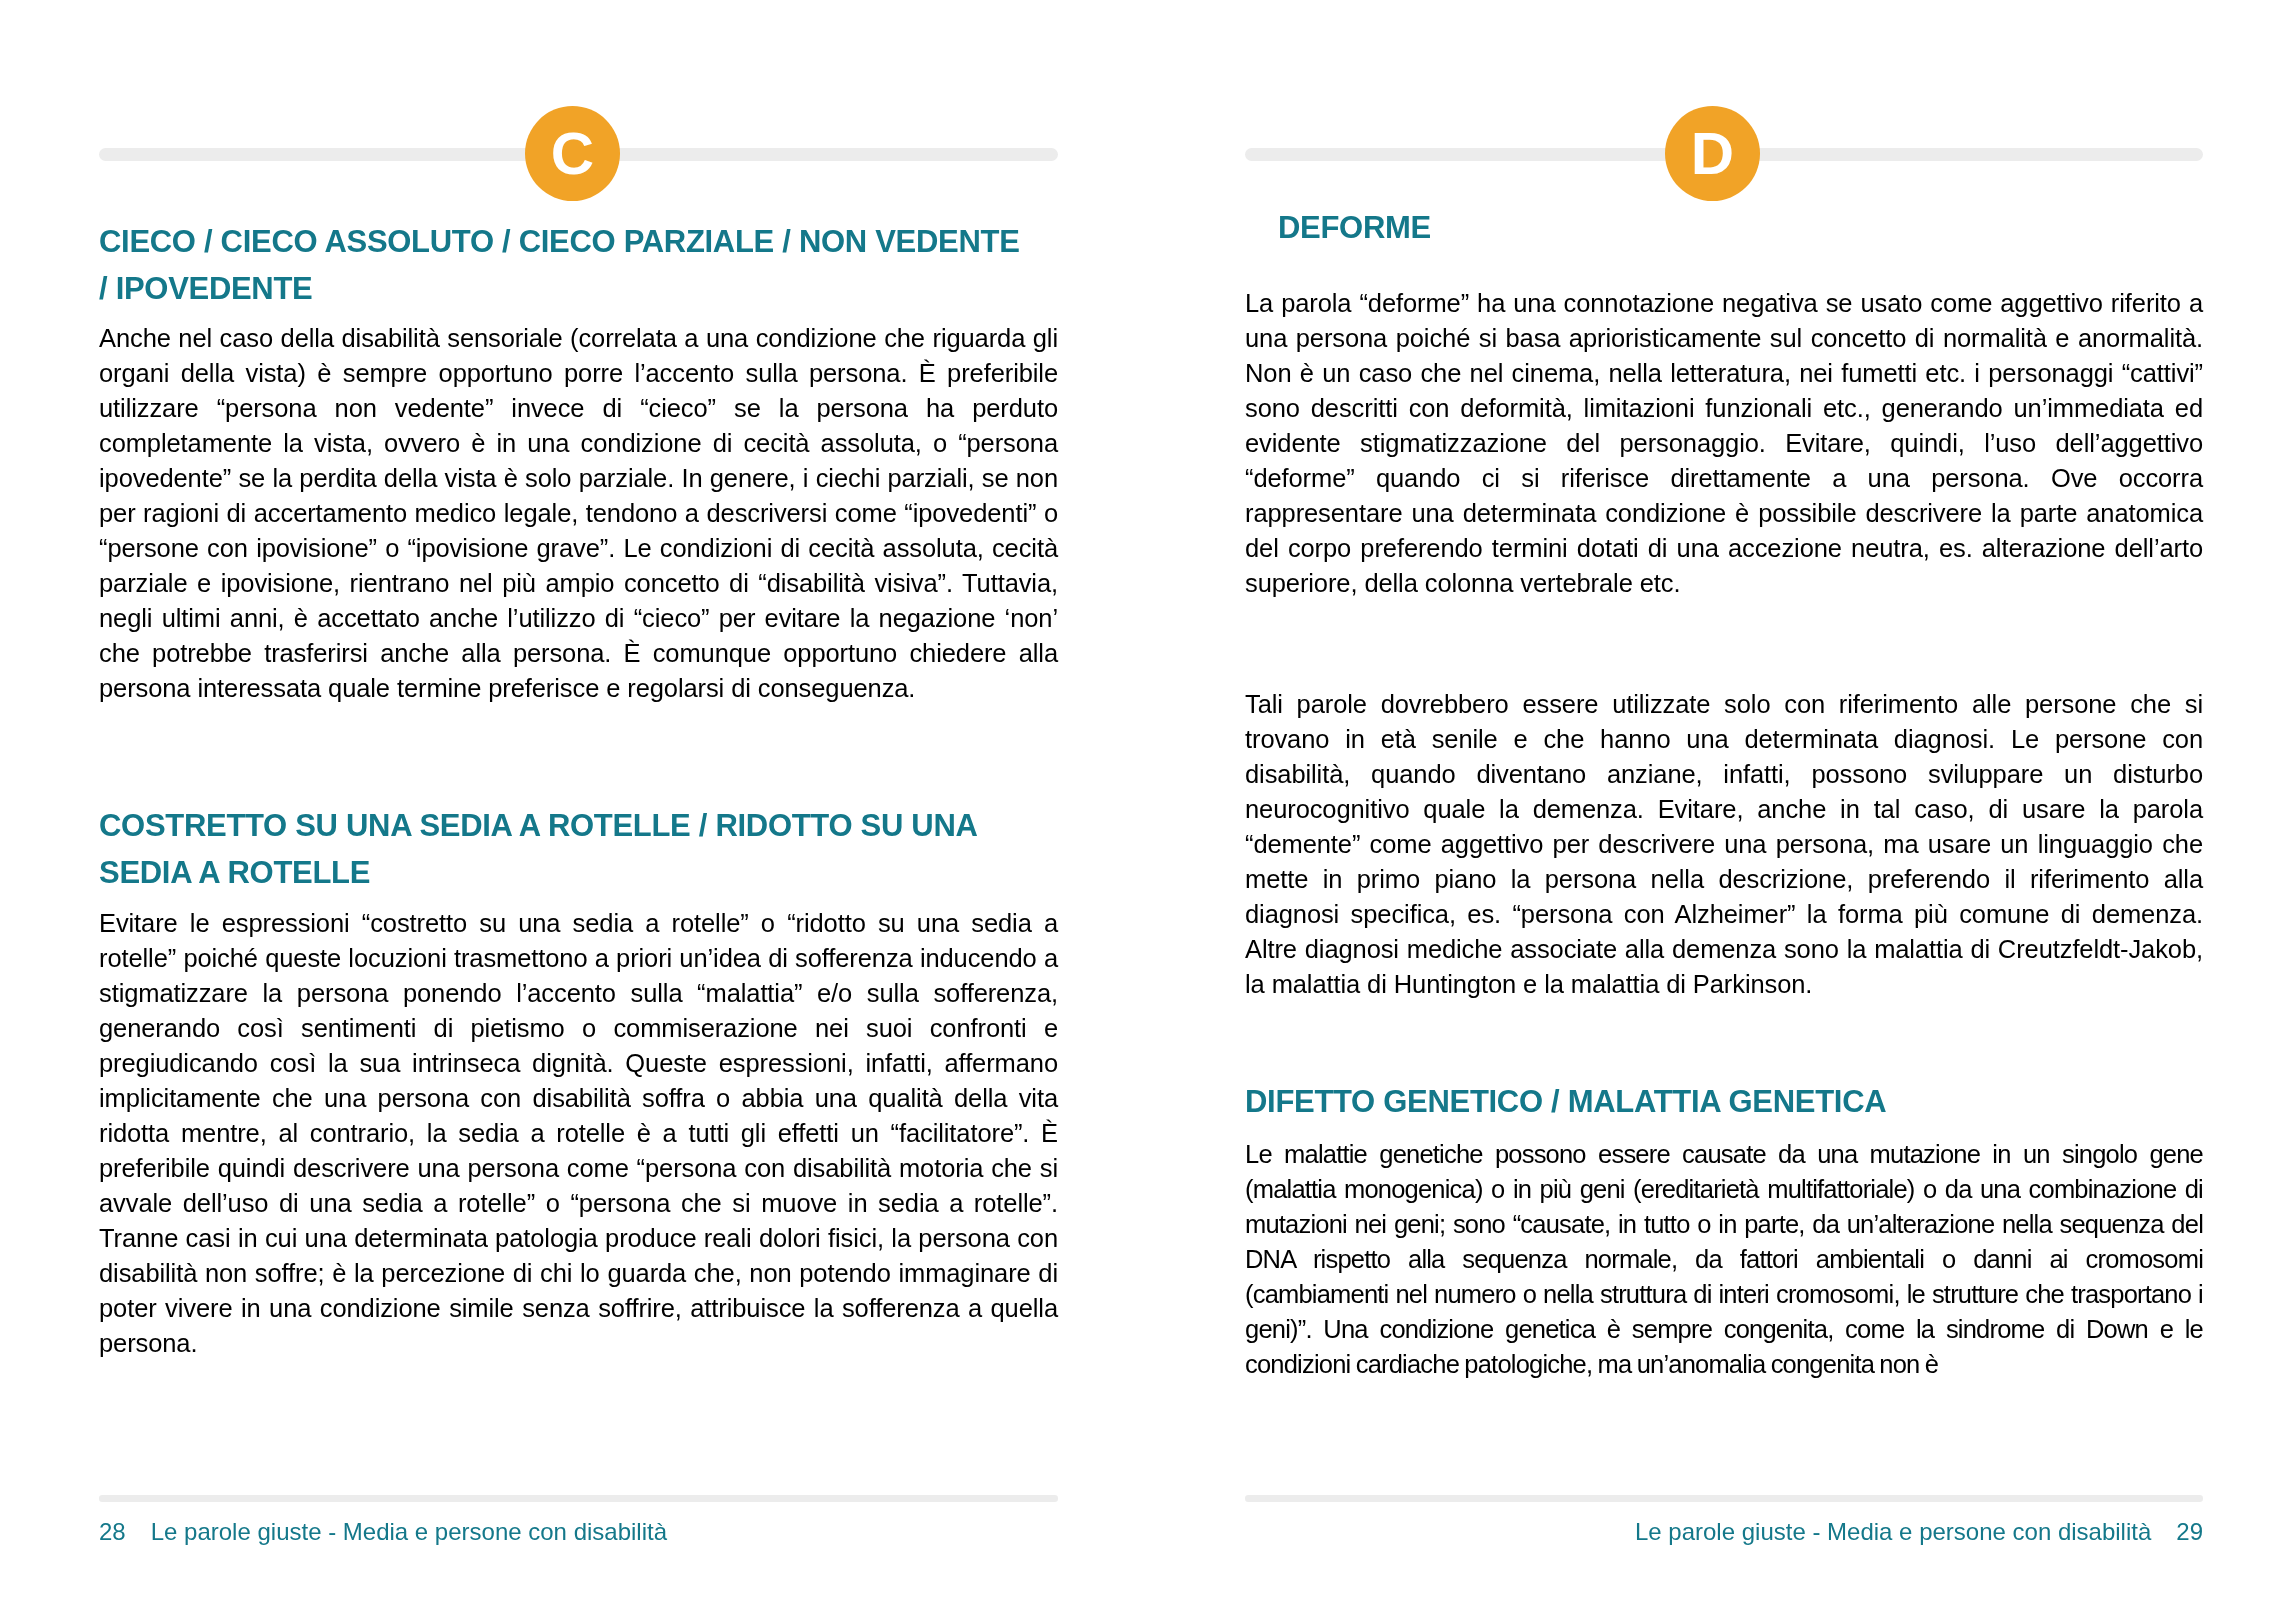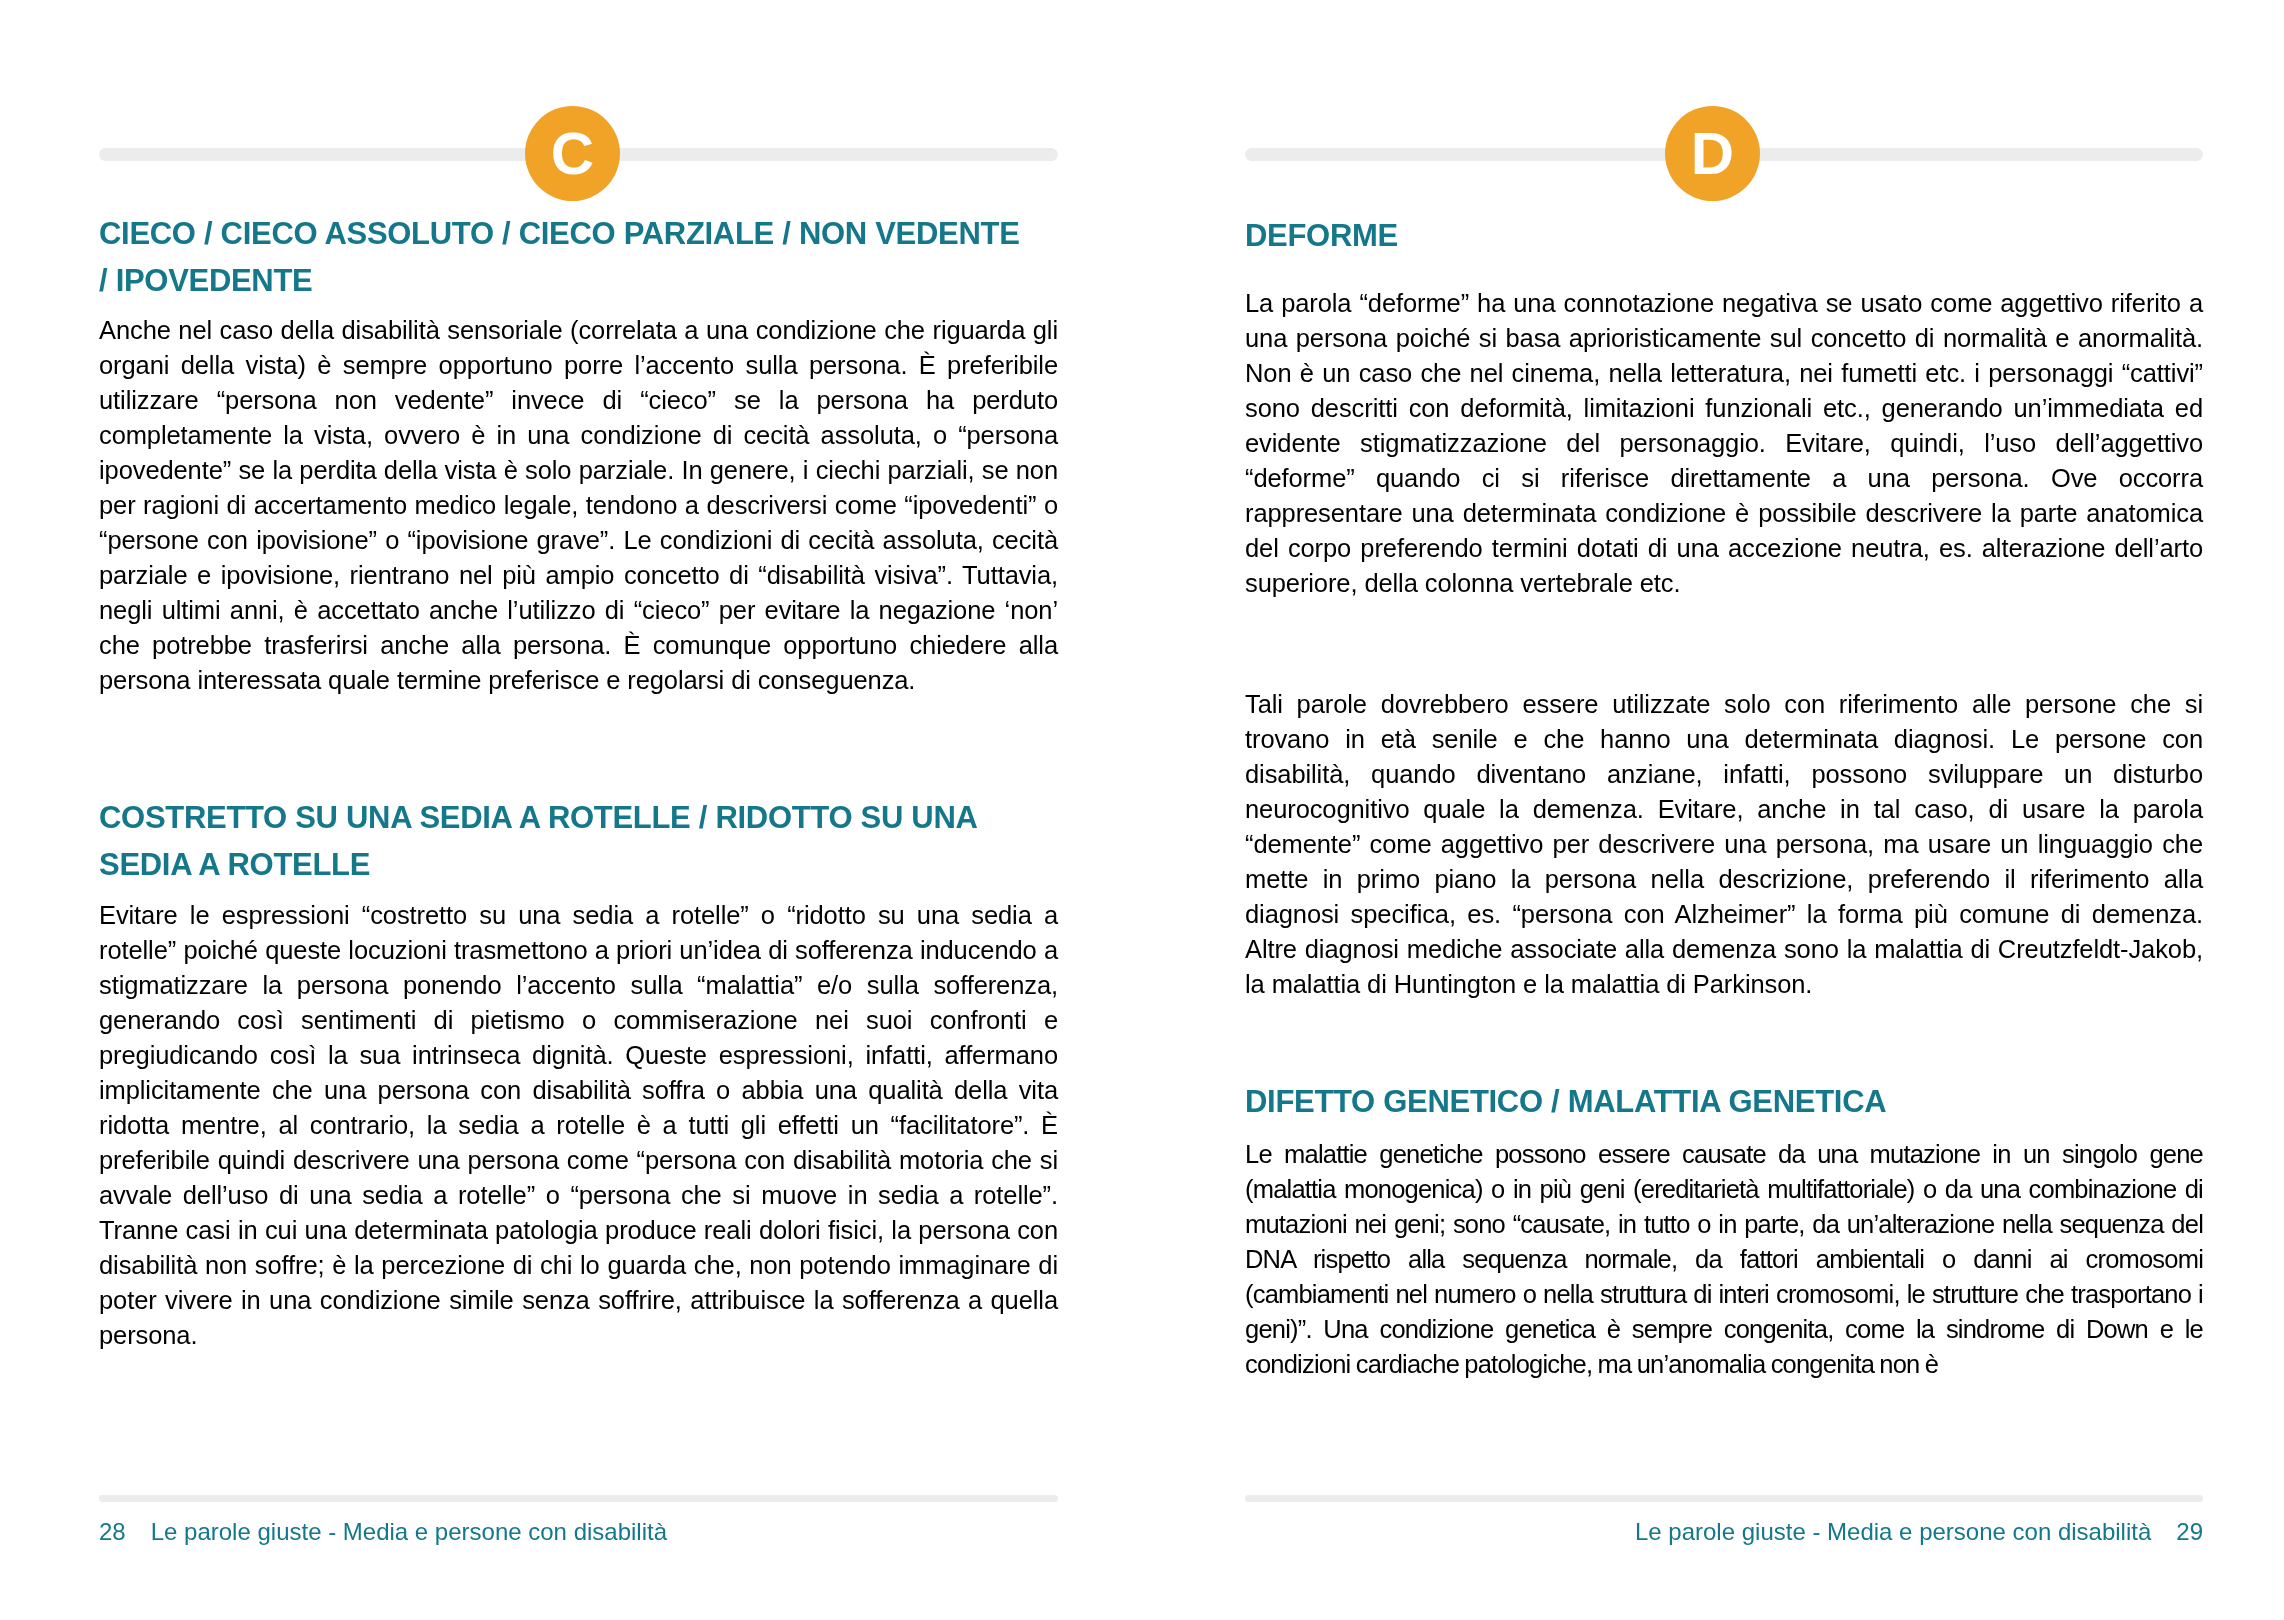--- a/index.html
+++ b/index.html
@@ -31,34 +31,34 @@
   }
   #page-left .letter-circle{left:525px;}
   #page-right .letter-circle{left:523px;}
 
   
   .heading{
     position:absolute;color:var(--heading-teal);
     font-size:31px;font-weight:bold;line-height:47px;
     letter-spacing:-0.3px;
   }
-  #page-left .heading, #page-left .body-text{left:99px;width:959px;}
+  #page-left .heading, #page-left .body-text{left:99px;width:959px;margin-top:8px;}
   #page-right .heading, #page-right .body-text{left:103px;width:958px;}
   .body-text{
     position:absolute;font-size:25.5px;line-height:35px;
     text-align:justify;letter-spacing:-0.1px;color:var(--body-black);
   }
   .body-text.tight{letter-spacing:-0.8px;word-spacing:-1px;}
 
   .h-l1{top:210px;}
   .p-l1{top:313px;}
   .h-l2{top:794px;}
   .p-l2{top:898px;}
 
-  .h-r1{top:212px;}
+  .h-r1{top:204px;margin-left:33px;}
   .p-r1{top:286px;}
   .h-r2{top:657px;}
   .p-r2{top:687px;}
   .h-r3{top:1078px;}
   .p-r3{top:1137px;}
 
   
   .footer-rule{position:absolute;top:1495px;height:6.5px;background:var(--rule-gray);border-radius:3.3px;}
   #page-left .footer-rule{left:99px;width:959px;}
   #page-right .footer-rule{left:103px;width:958px;}

